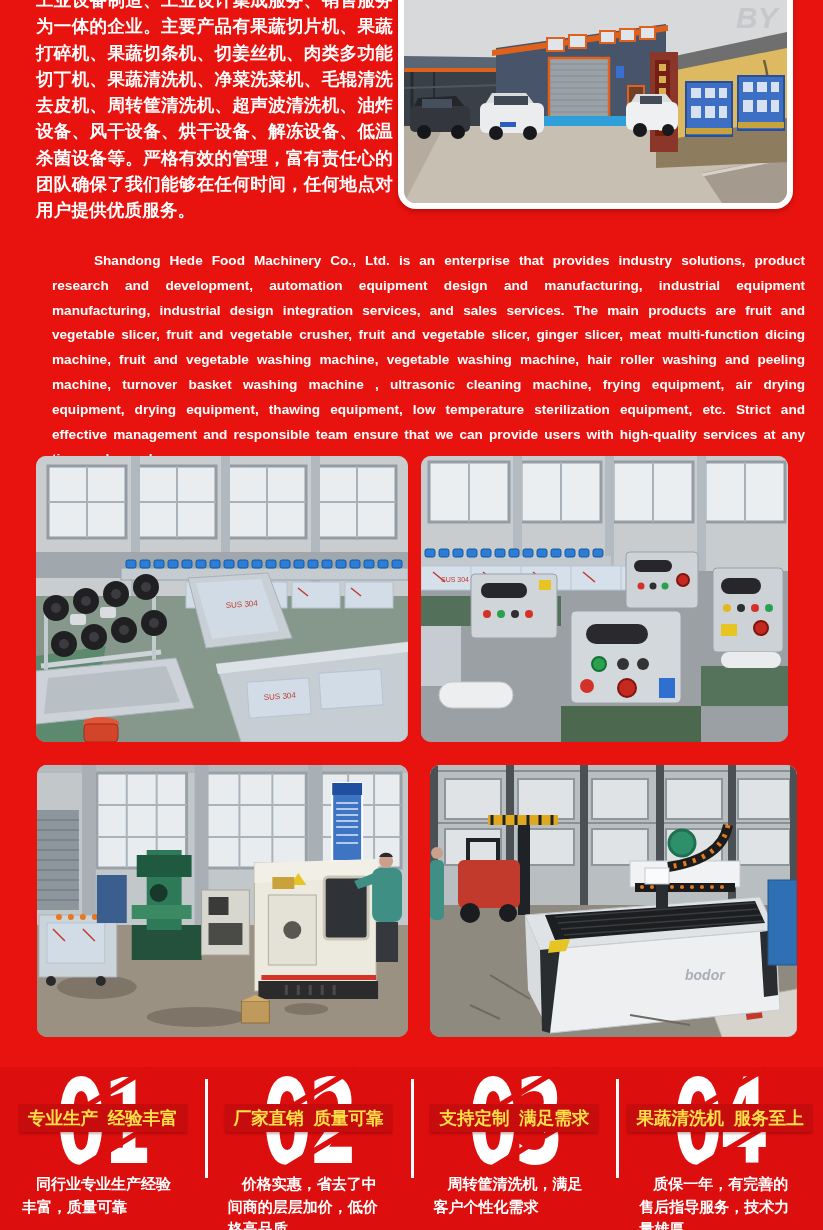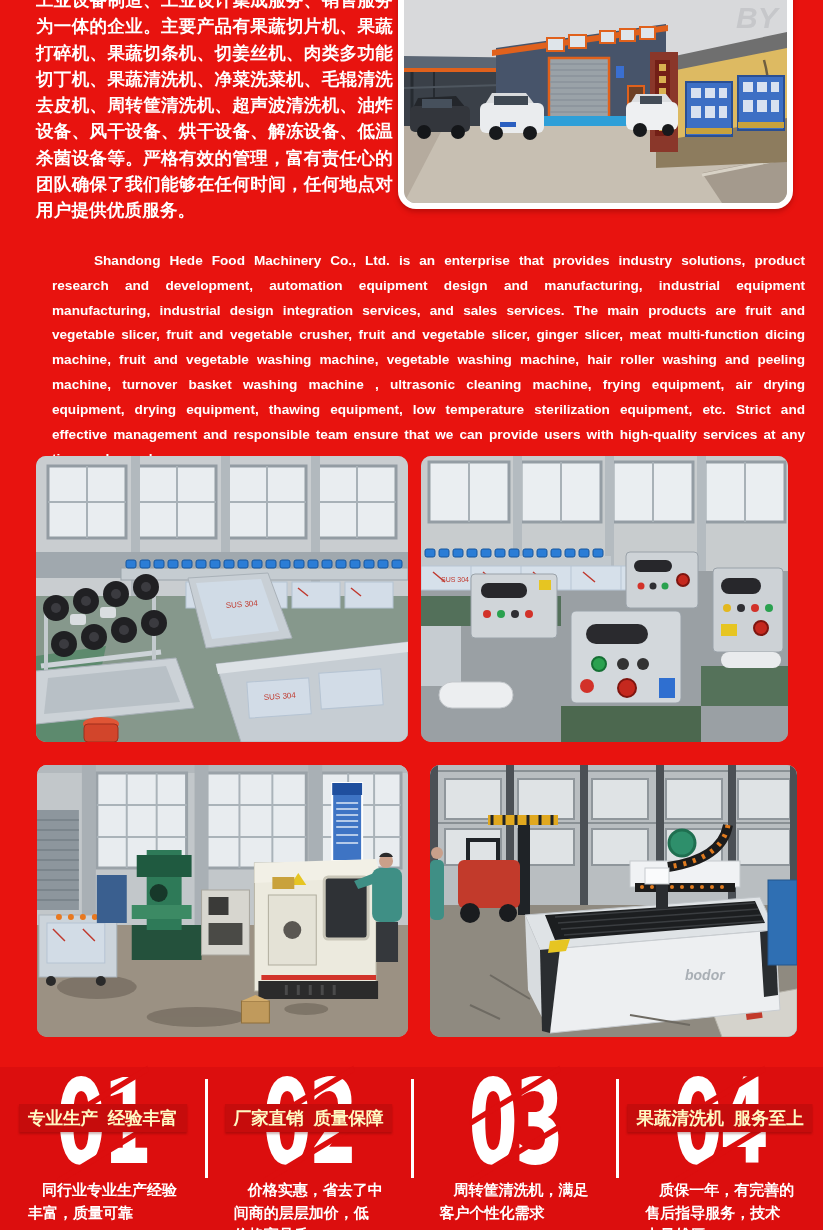--- a/index.html
+++ b/index.html
@@ -32,23 +32,23 @@
   .feature + .feature::before{content:"";position:absolute;left:-1px;top:12px;width:3px;
         height:99px;background:#fff;}
   .num{position:absolute;top:4px;left:0;right:0;height:102px;display:flex;align-items:center;
        justify-content:center;color:#fff;font-family:"DejaVu Sans",sans-serif;font-weight:800;
        font-size:118px;line-height:1;letter-spacing:-5px;transform:scaleX(.60);}
   .num::before,.num::after{content:"";position:absolute;left:50%;margin-left:-80px;width:160px;
        height:6px;background:var(--band);transform:rotate(-20deg);}
   .num::before{top:22px;}
   .num::after{top:80px;}
   .ribbon{position:absolute;top:37px;left:50%;transform:translateX(-50%);z-index:2;
-       background:#c60c0c;color:#fef9c3;height:28px;line-height:28px;padding:0 9px;
+       background:#c60c0c;color:#fde047;height:28px;line-height:28px;padding:0 9px;
        font-size:17.5px;font-weight:bold;white-space:pre;box-shadow:0 2px 2px rgba(90,0,0,.3);}
-  .desc{position:absolute;top:104px;left:0;right:0;margin:8px;padding:0 20px;color:#fff;
+  .desc{position:absolute;top:104px;left:0;right:0;margin:2px;padding:0 20px;color:#fff;
        font-size:15px;font-weight:bold;line-height:22.5px;text-indent:14px;text-align:left;}
 </style>
 </head>
 <body>
 
 <div class="page">
 
   <p class="intro-cn">工业设备制造、工业设计集成服务、销售服务为一体的企业。主要产品有果蔬切片机、果蔬打碎机、果蔬切条机、切姜丝机、肉类多功能切丁机、果蔬清洗机、净菜洗菜机、毛辊清洗去皮机、周转筐清洗机、超声波清洗机、油炸设备、风干设备、烘干设备、解冻设备、低温杀菌设备等。严格有效的管理，富有责任心的团队确保了我们能够在任何时间，任何地点对用户提供优质服务。</p>
 
   <div class="photo-card">
@@ -510,25 +510,26 @@
   </div>
 
   <div class="band">
     <div class="feature">
       <div class="num">01</div>
       <div class="ribbon">专业生产  经验丰富</div>
       <p class="desc">同行业专业生产经验丰富，质量可靠</p>
     </div>
     <div class="feature">
       <div class="num">02</div>
-      <div class="ribbon">厂家直销  质量保障</div>
+      <div class="ribbon">厂家直销  质量可靠</div>
       <p class="desc">价格实惠，省去了中间商的层层加价，低价格高品质</p>
     </div>
     <div class="feature">
       <div class="num">03</div>
+      <div class="ribbon">支持定制  满足需求</div>
       <p class="desc">周转筐清洗机，满足客户个性化需求</p>
     </div>
     <div class="feature">
       <div class="num">04</div>
       <div class="ribbon">果蔬清洗机  服务至上</div>
       <p class="desc">质保一年，有完善的售后指导服务，技术力量雄厚</p>
     </div>
   </div>
 
 </div>

